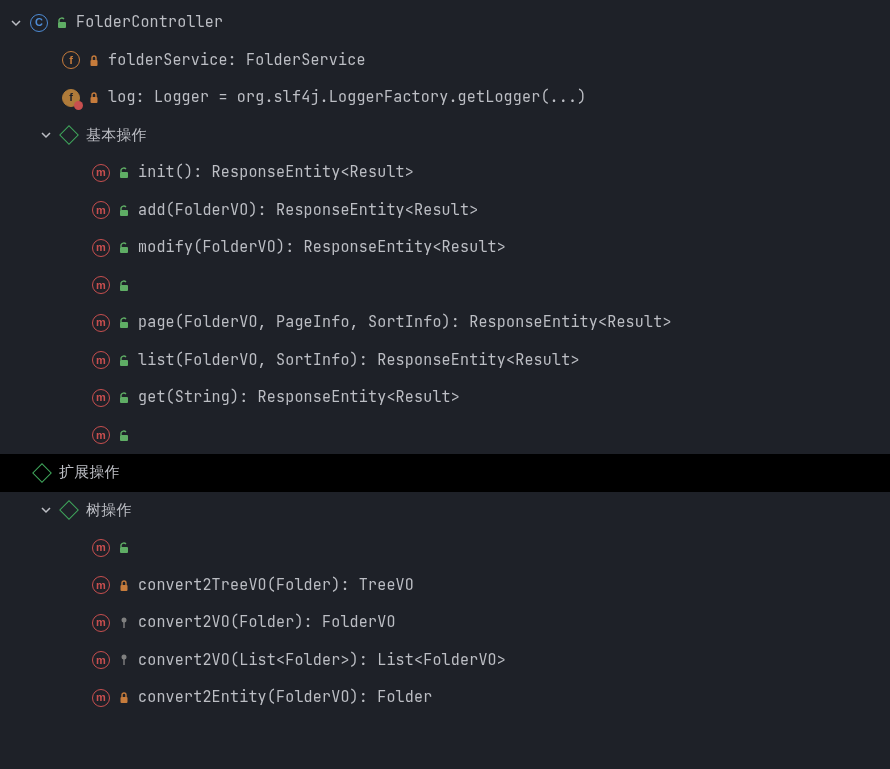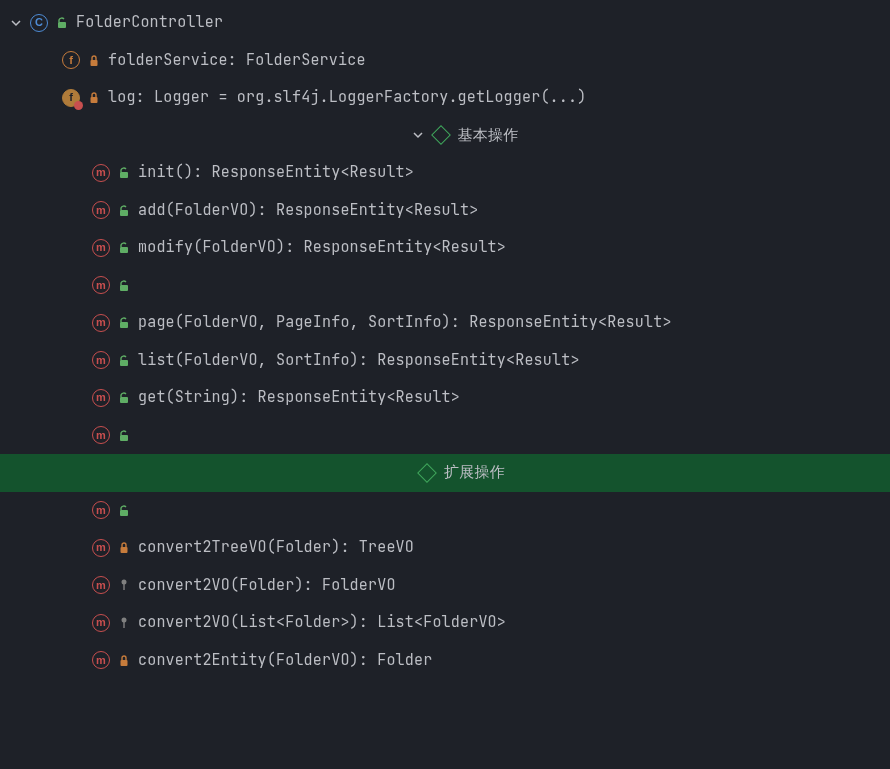--- a/index.html
+++ b/index.html
@@ -16,25 +16,25 @@
   }
   .row {
     display: flex;
     align-items: center;
     height: 37.5px;
     padding-left: 8px;
     white-space: nowrap;
     cursor: pointer;
   }
   .row.selected {
-    background: #14532d;
+    background: #000000;
     padding-left: 11px;
   }
   .indent-0 { padding-left: 8px; }
-  .indent-1 { padding-left: 38px; justify-content: center; }
+  .indent-1 { padding-left: 38px; }
   .indent-field { padding-left: 62px; }
   .indent-method { padding-left: 92px; }
   .chevron {
     width: 16px;
     height: 16px;
     display: inline-flex;
     align-items: center;
     justify-content: center;
     margin-right: 6px;
     flex-shrink: 0;
@@ -263,20 +263,31 @@
         </svg>
       </span>
       </div>
     <div class="row indent-1 selected">
     <span class="chevron"></span>
     <span class="icon-wrap">
       <span class="diamond"></span>
     </span>
     <span class="label">扩展操作</span>
   </div>
+    <div class="row indent-1">
+    <span class="chevron">
+    <svg width="10" height="10" viewBox="0 0 10 10" style="transform:rotate(0deg)">
+      <path d="M1 3 L5 7 L9 3" stroke="#bcbec4" stroke-width="1.5" fill="none"></path>
+    </svg>
+      </span>
+    <span class="icon-wrap">
+      <span class="diamond"></span>
+    </span>
+    <span class="label">树操作</span>
+  </div>
     <div class="row indent-method">
         <span class="icon-wrap">
           <span class="circle-icon method-icon-outline">m</span>
         </span>
         <span class="vis green">
       <svg width="10" height="11" viewBox="0 0 10 11">
           <path d="M2 5 V3 a3 3 0 0 1 5 -1" stroke="#5fad65" stroke-width="1.4" fill="none"></path>
           <rect x="1" y="5" width="8" height="6" rx="1" fill="#5fad65"></rect>
         </svg>
       </span>

